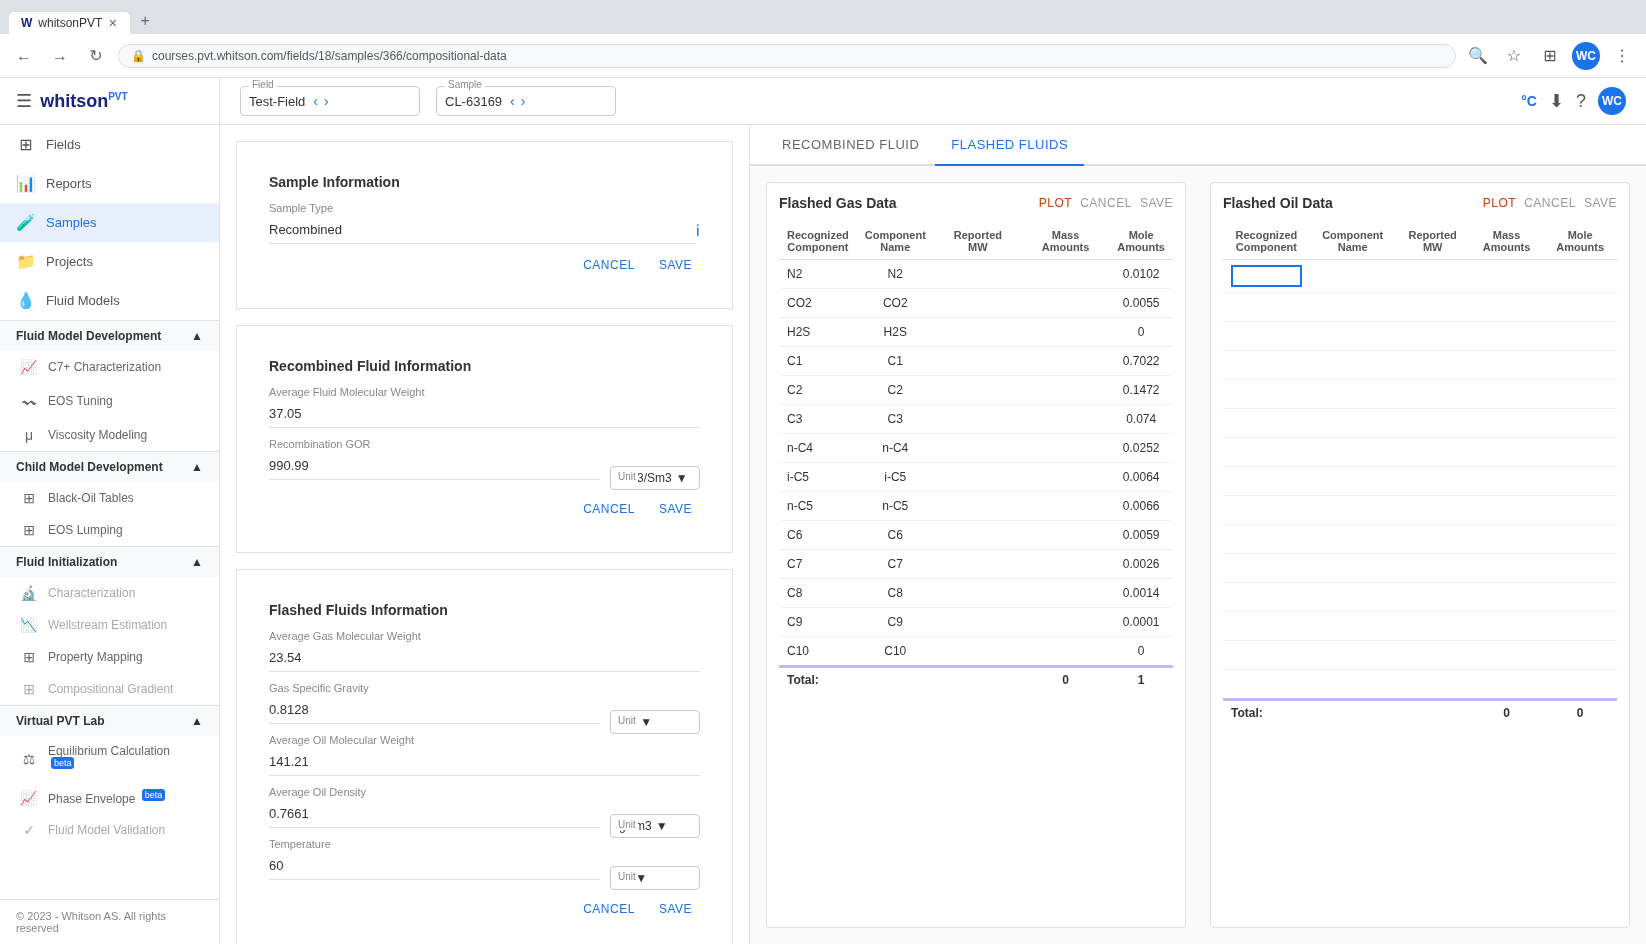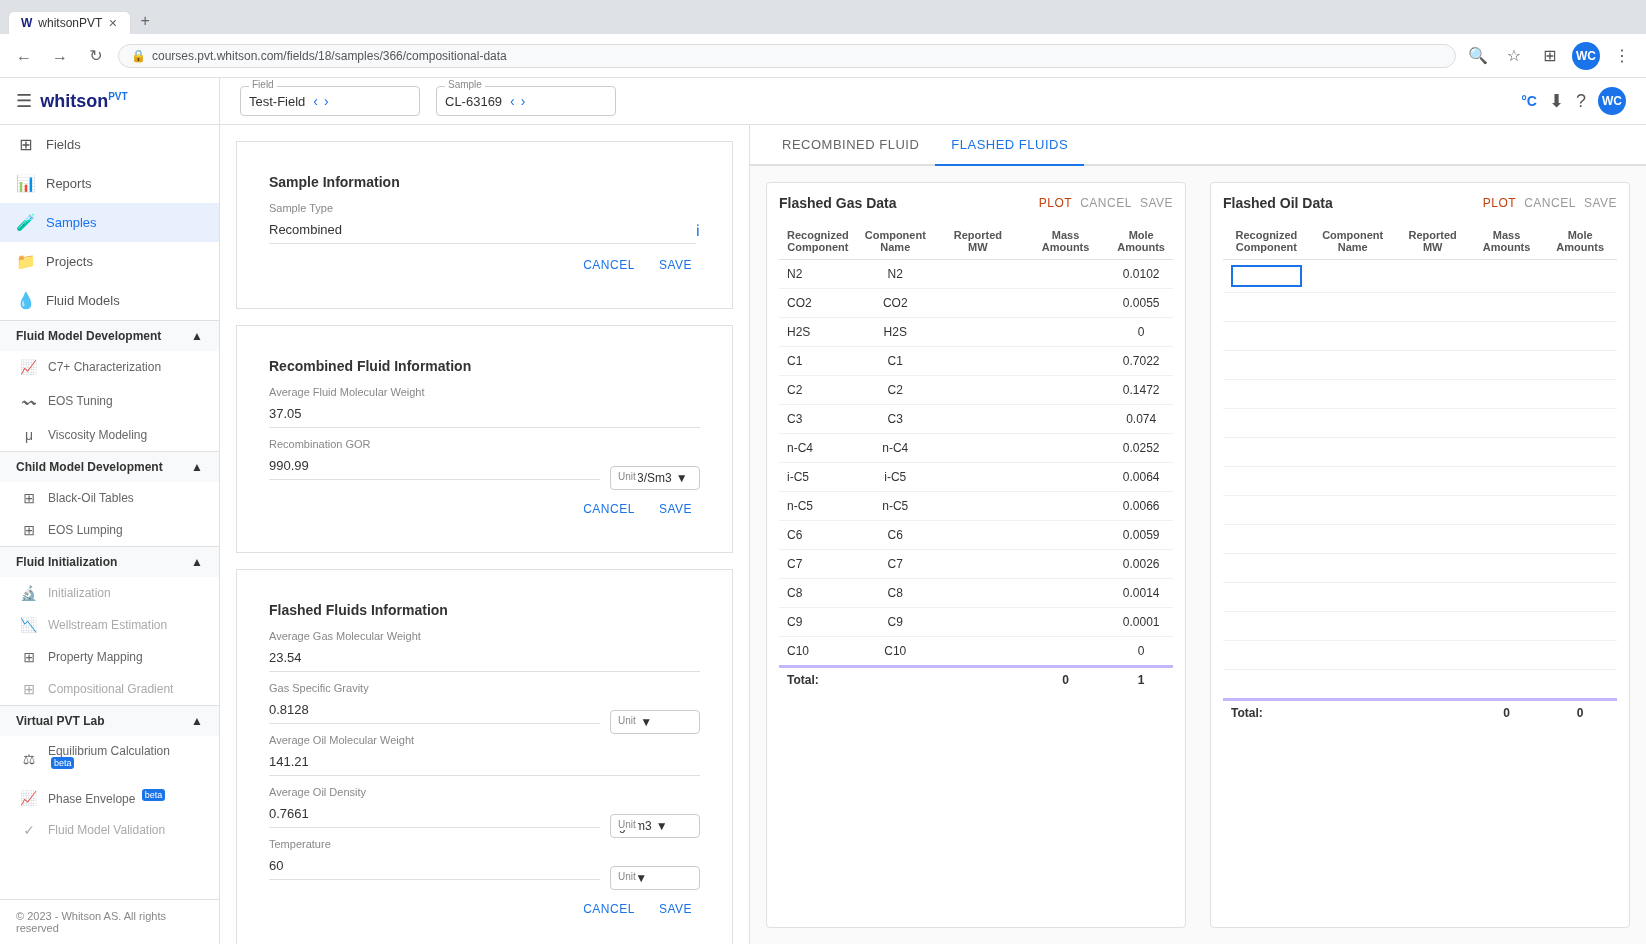--- a/index.html
+++ b/index.html
@@ -177,21 +177,21 @@
       <span class="nav-icon-shape">⊞</span>
       <span>EOS Lumping</span>
     </div>
 
     <div class="section-header">
       <span>Fluid Initialization</span>
       <span>▲</span>
     </div>
     <div class="section-item disabled">
       <span class="nav-icon-shape">🔬</span>
-      <span>Initialization</span>
+      <span>Characterization</span>
     </div>
     <div class="section-item disabled">
       <span class="nav-icon-shape">📉</span>
       <span>Wellstream Estimation</span>
     </div>
     <div class="section-item">
       <span class="nav-icon-shape">⊞</span>
       <span>Property Mapping</span>
     </div>
     <div class="section-item disabled">

